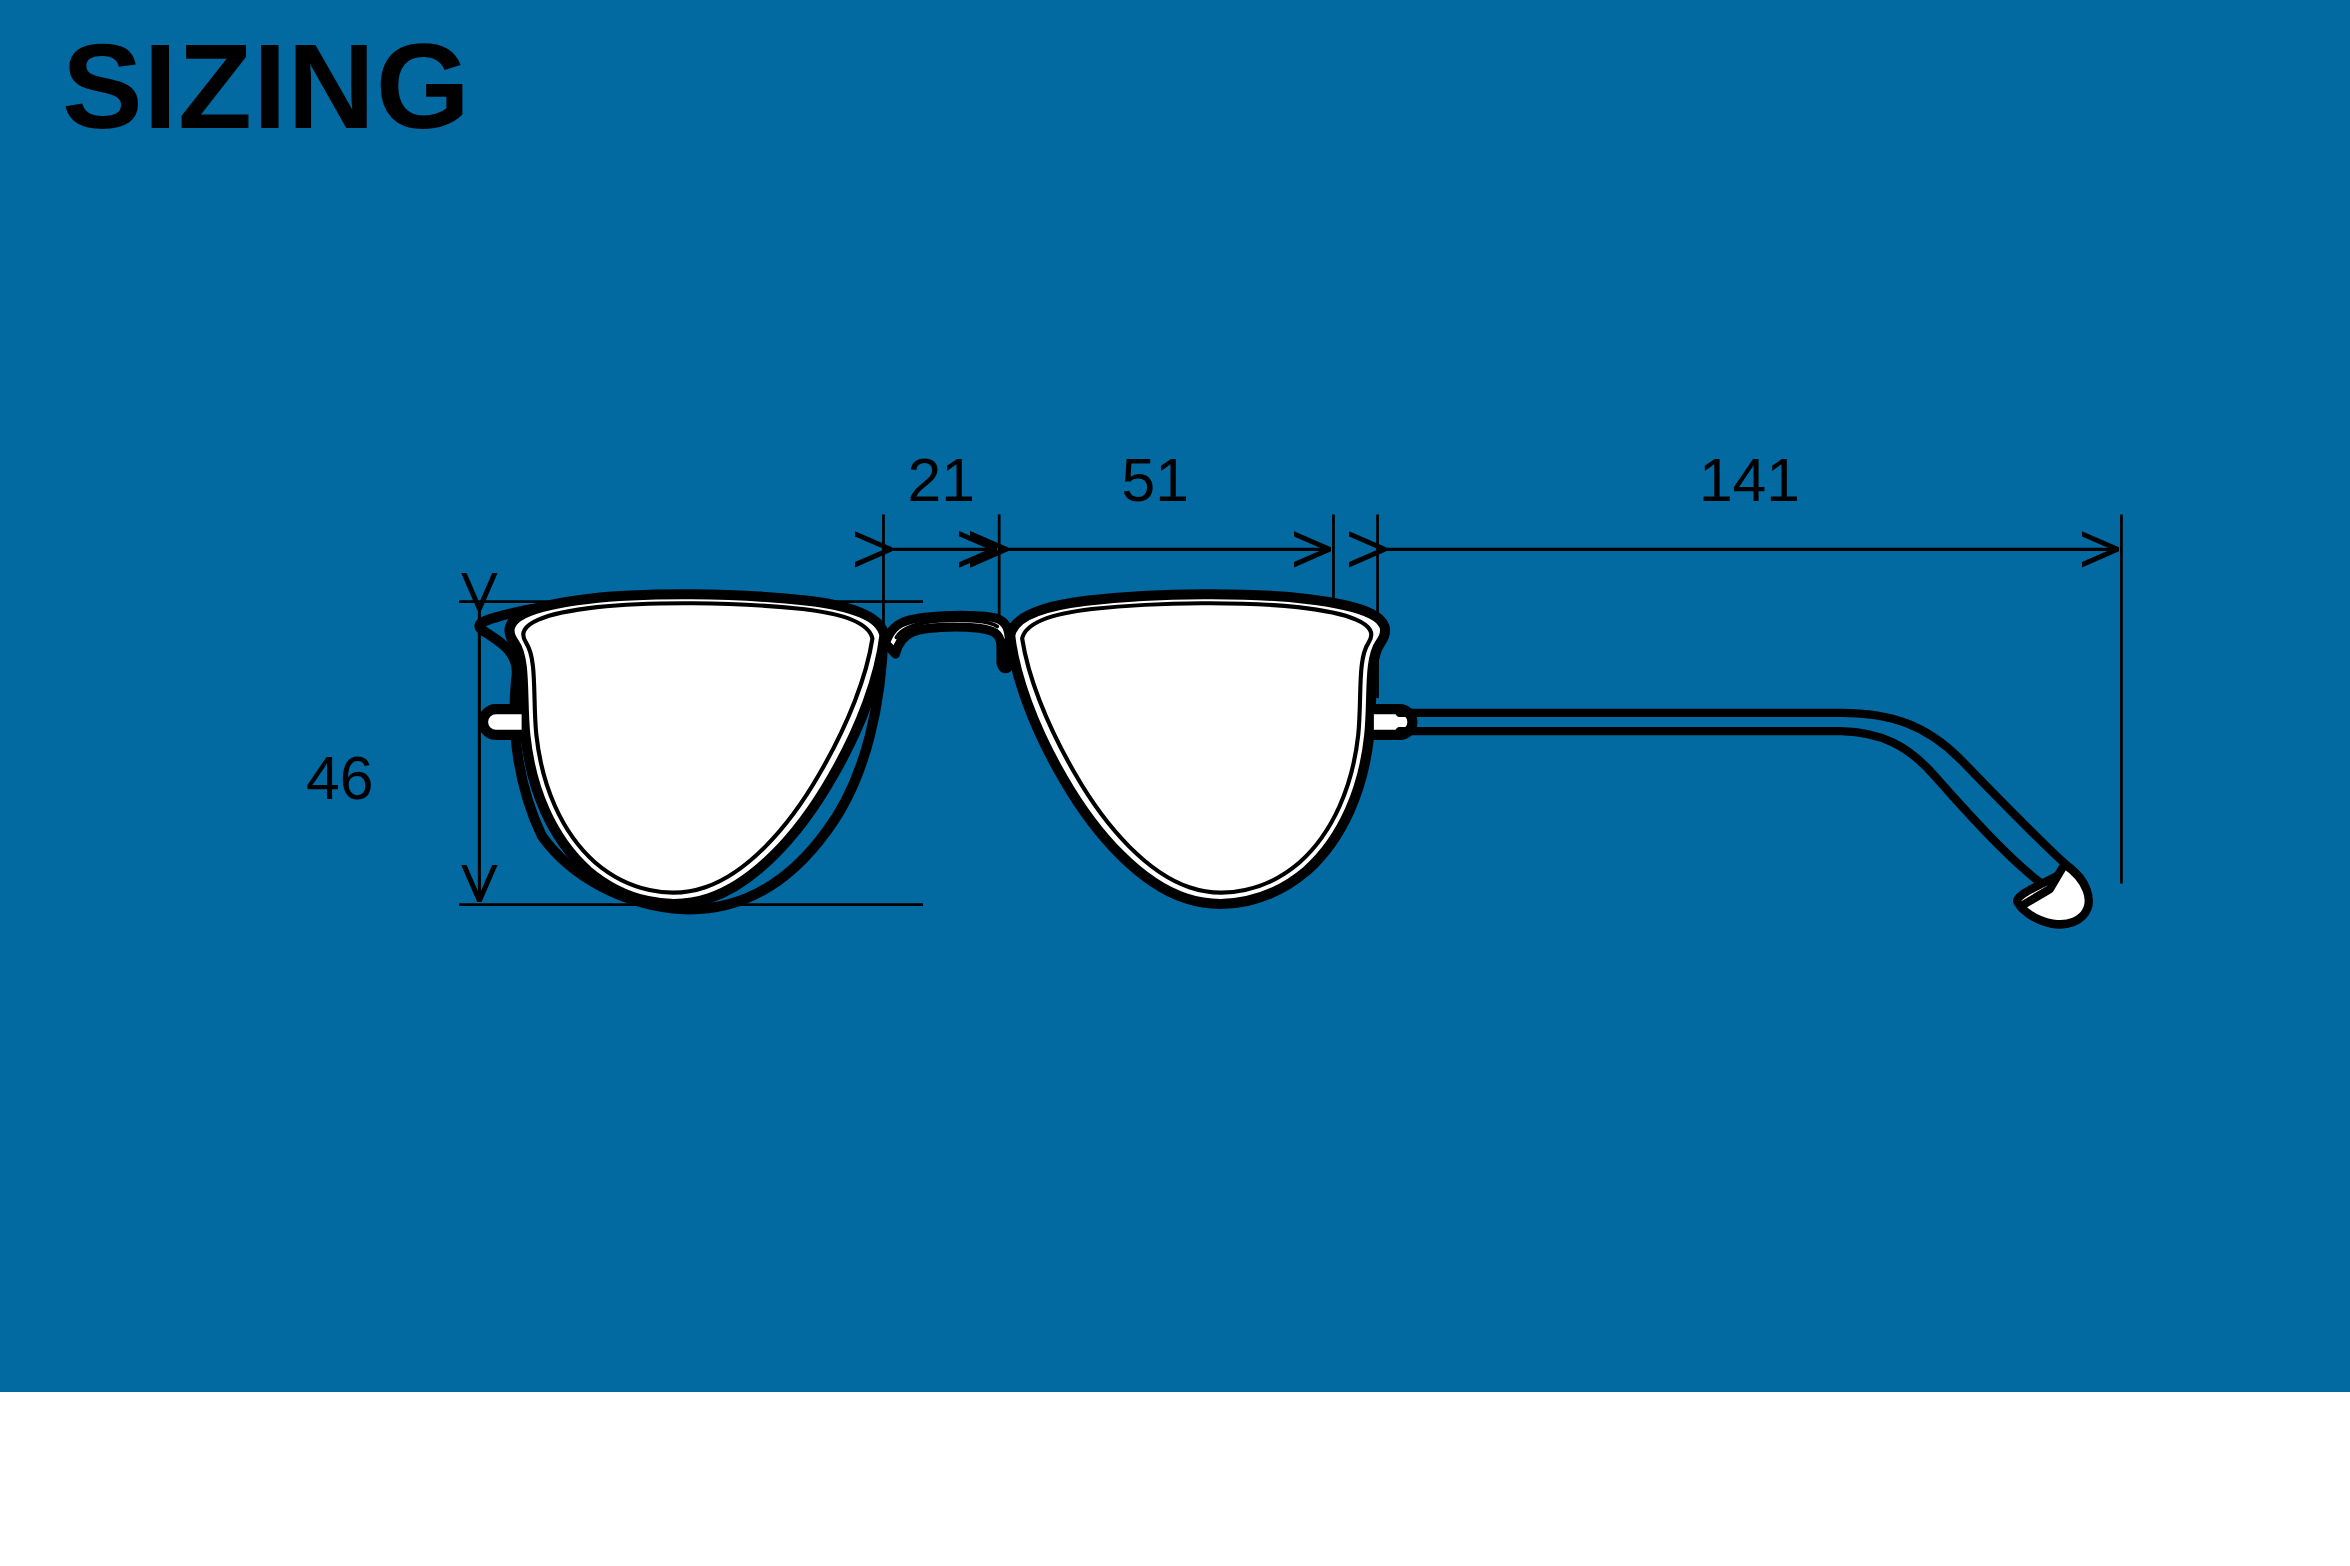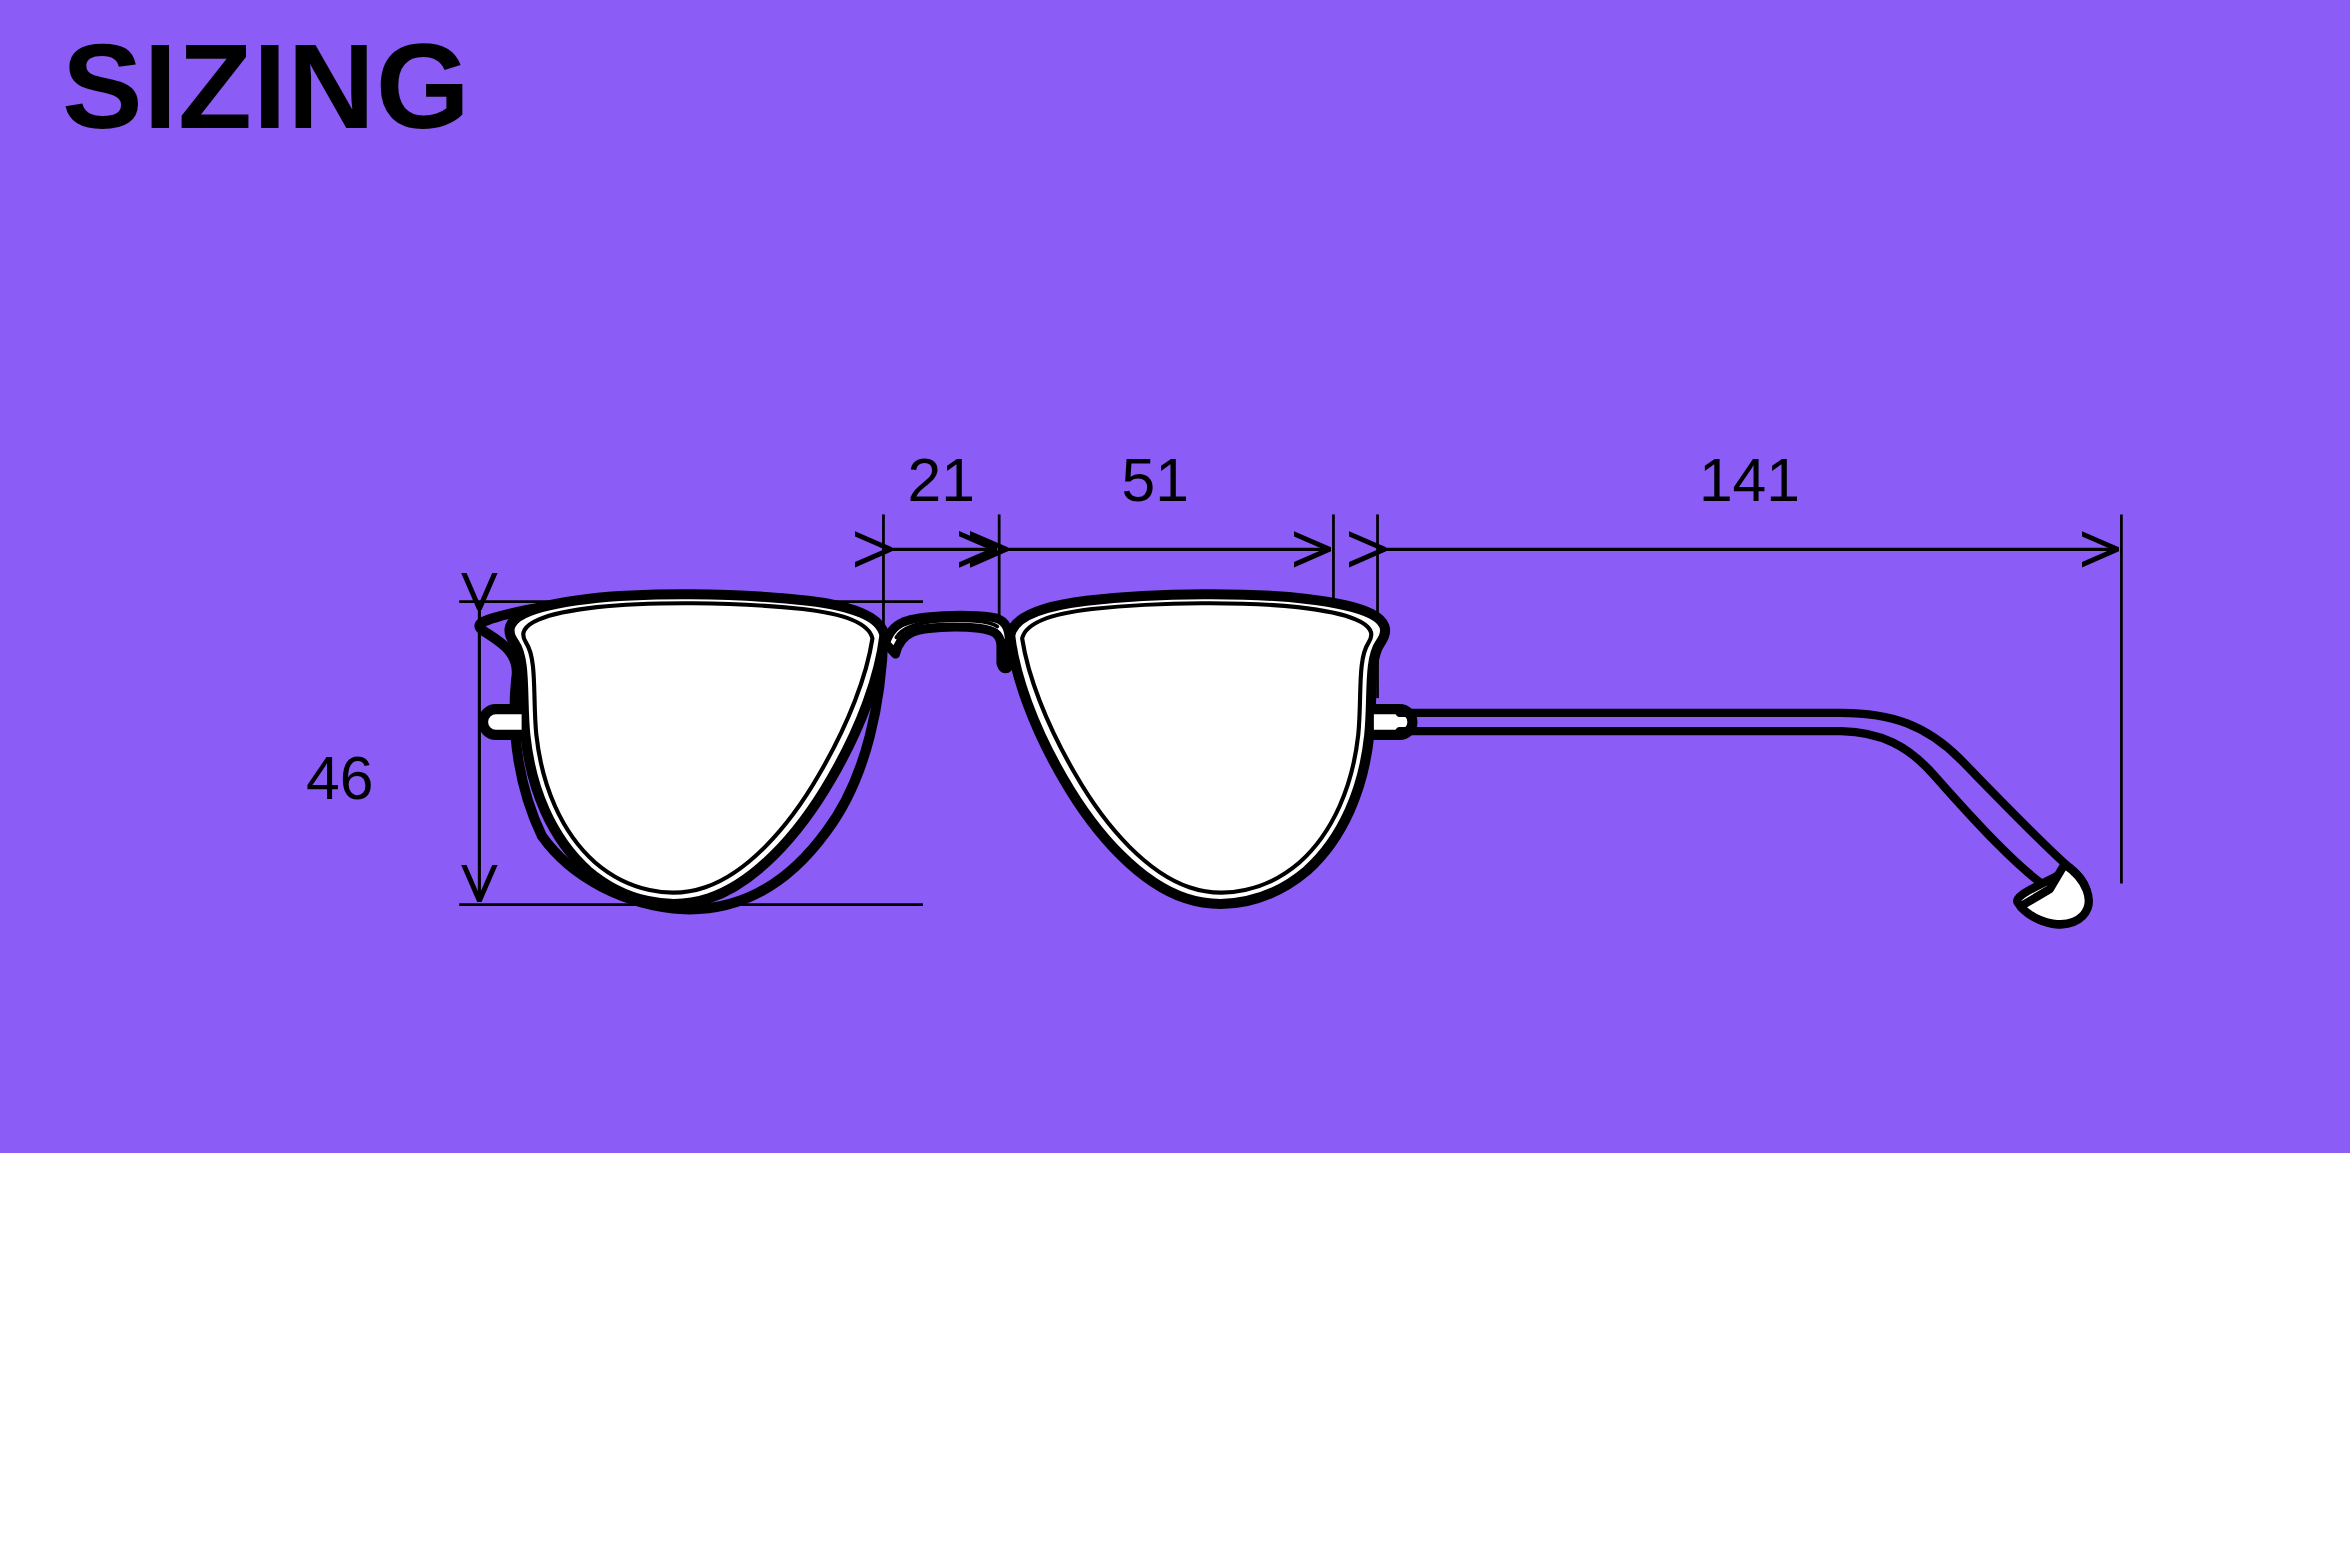--- a/index.html
+++ b/index.html
@@ -9,22 +9,22 @@
     background: #ffffff;
   }
   body {
     font-family: "Liberation Sans", sans-serif;
     color: #000000;
     -webkit-font-smoothing: antialiased;
   }
   #page {
     position: relative;
     width: 2351px;
-    height: 1153px;
-    background: #8b5cf6;
+    height: 1392px;
+    background: #0369a1;
     overflow: hidden;
   }
 
   
   .heading-top {
     position: absolute;
     left: 62px;
     top: 26px;
     font-size: 121px;
     font-weight: 700;

